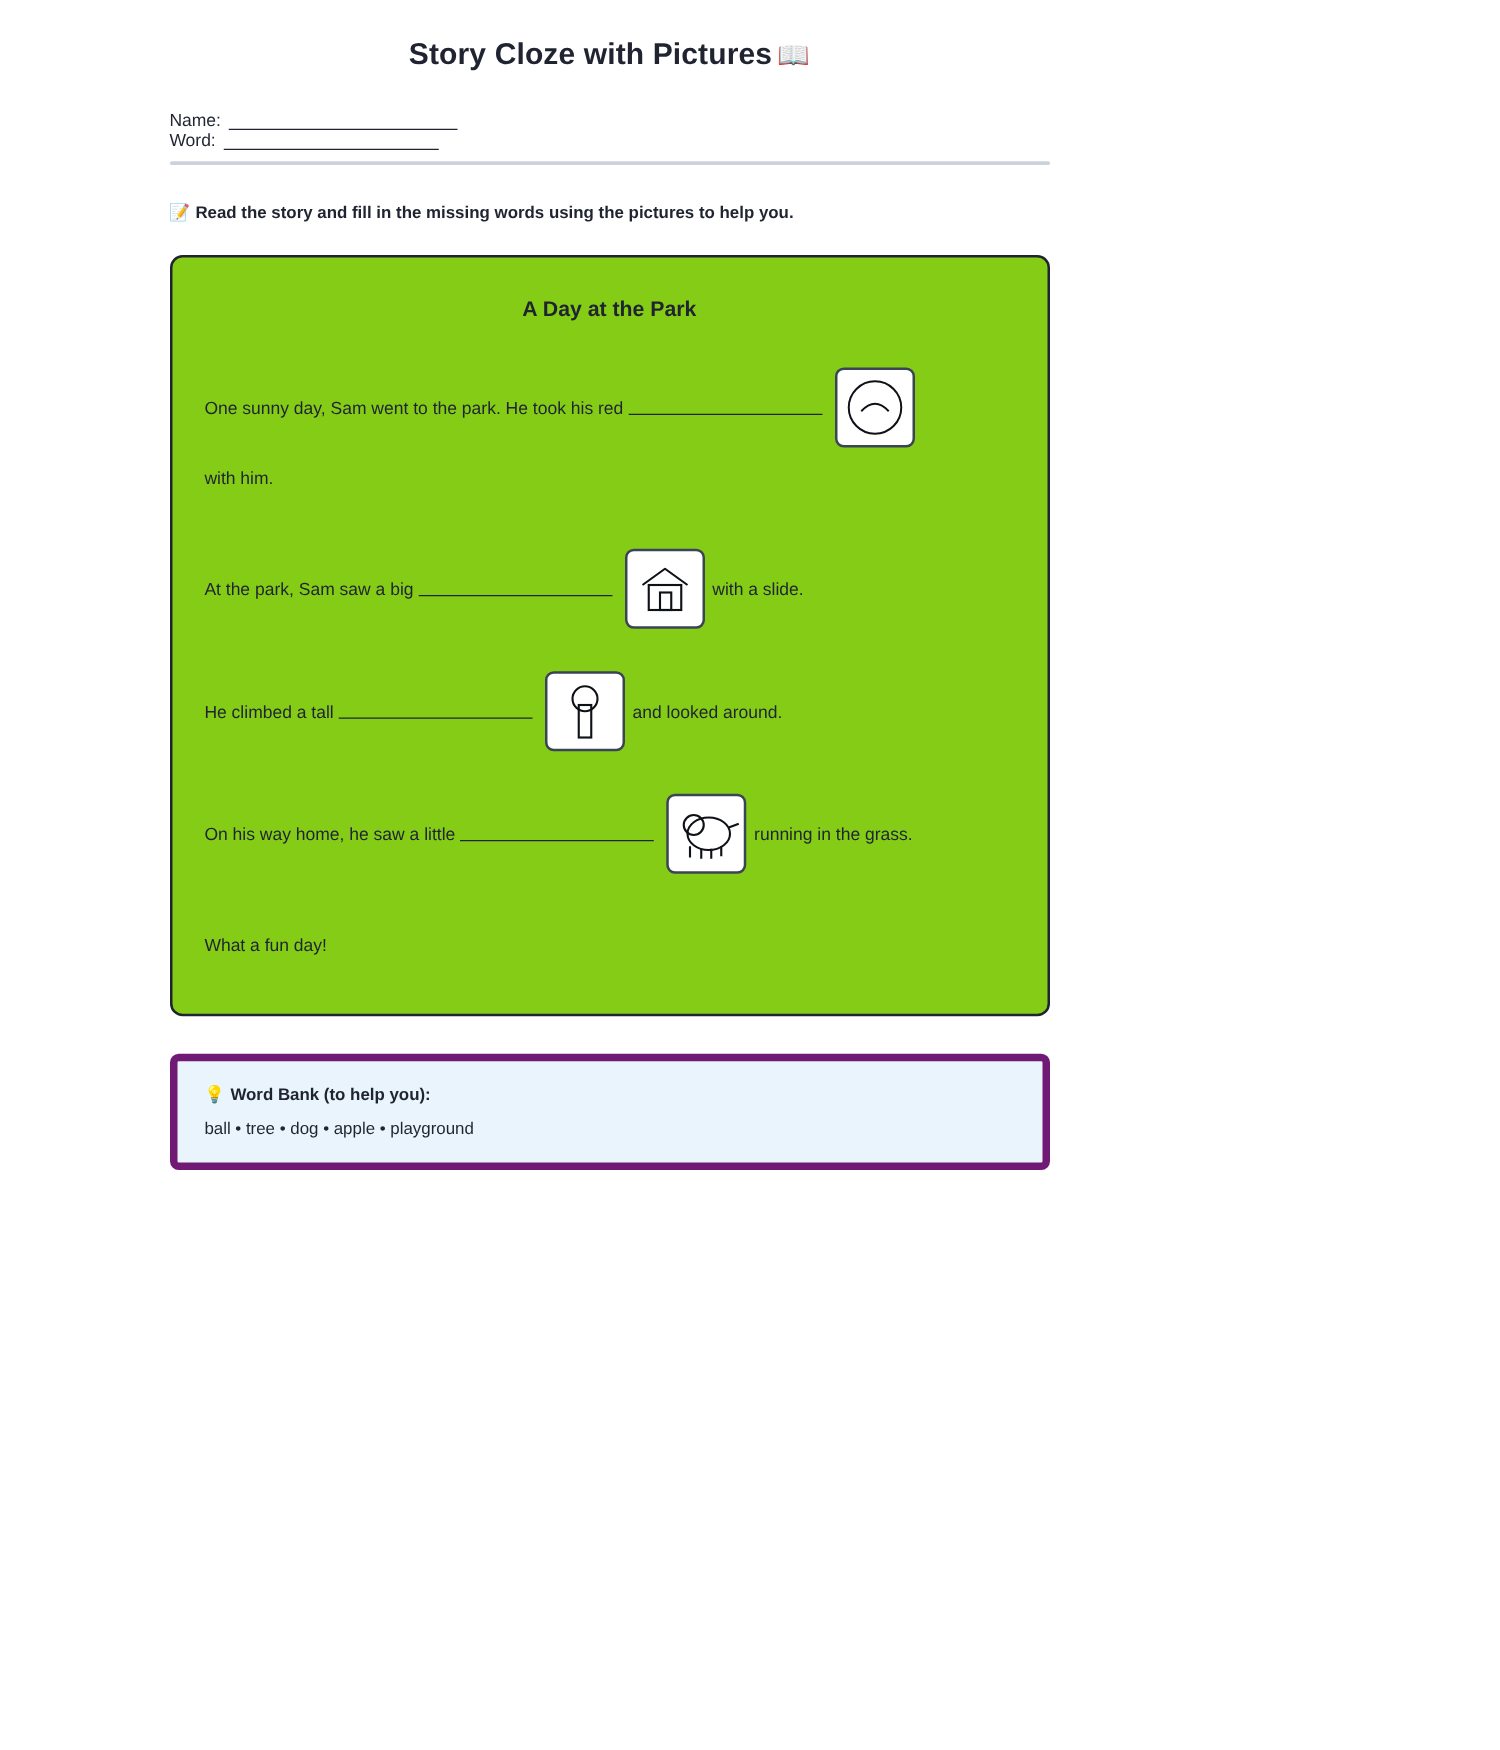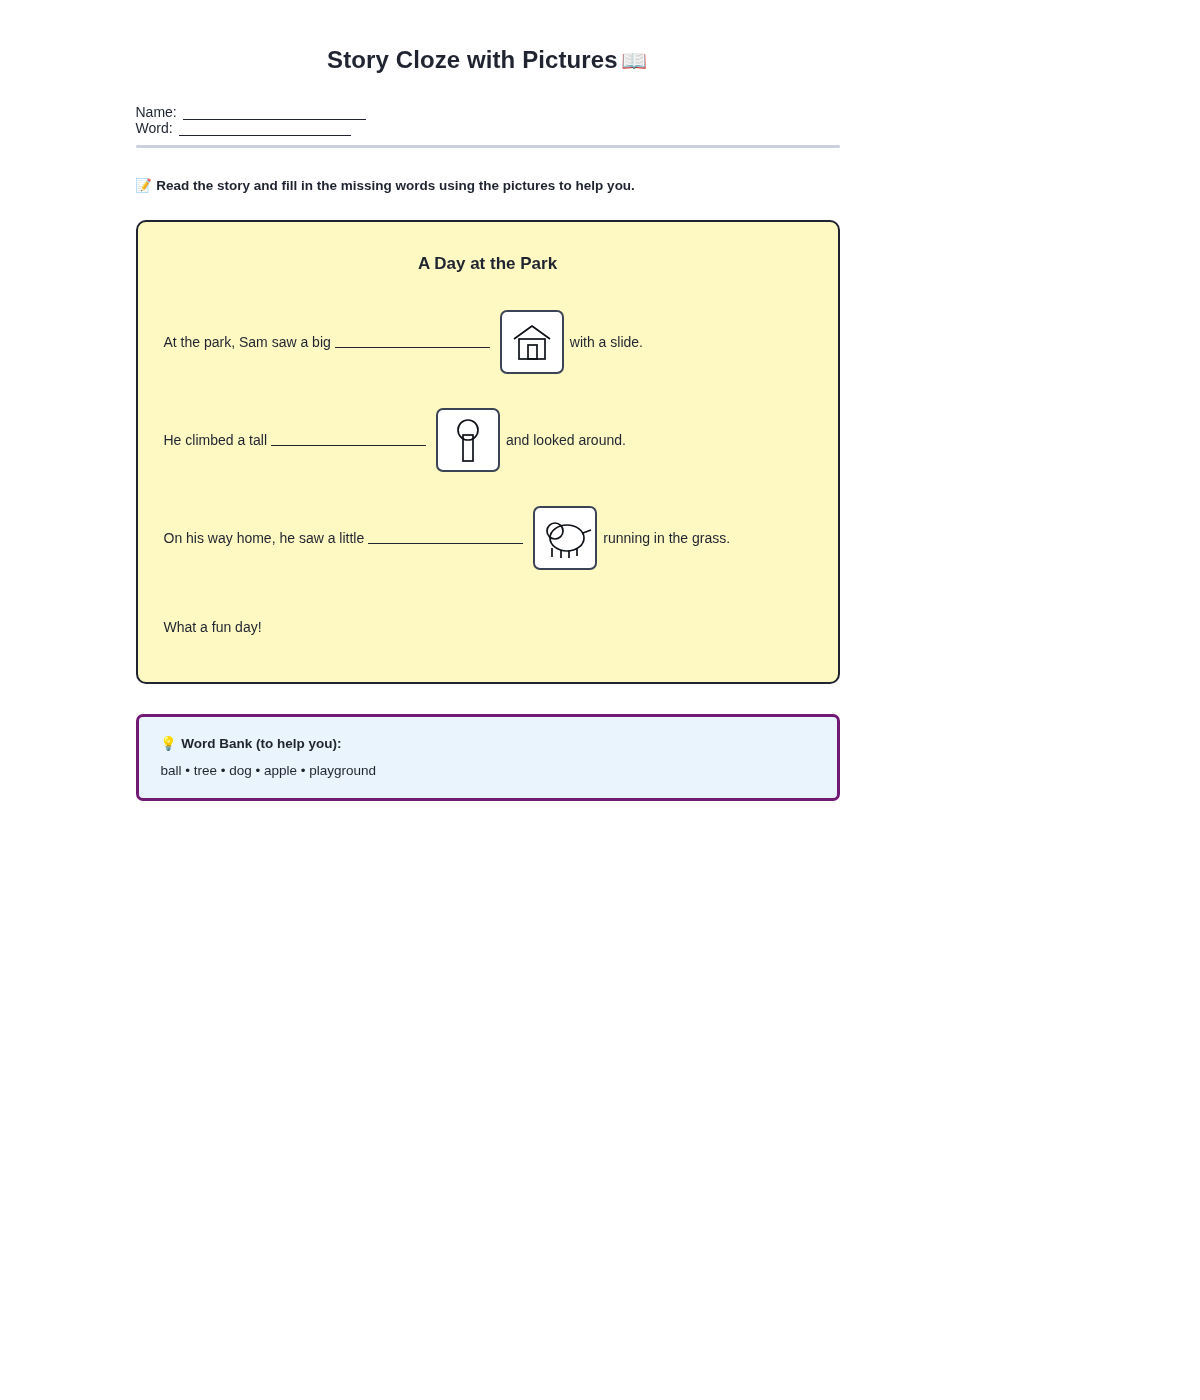--- a/index.html
+++ b/index.html
@@ -11,21 +11,21 @@
     background: #ffffff;
   }
   body {
     font-family: "Liberation Sans", sans-serif;
     color: #1f2430;
   }
   .page {
     width: 975px;
     height: 1400px;
     position: relative;
-    padding: 16px;
+    padding: 0;
   }
   .sheet {
     width: 704px;
     margin: 0 auto;
     padding-top: 30px;
   }
 
   
   .worksheet-title {
     font-size: 24px;
@@ -69,21 +69,21 @@
     font-weight: bold;
     color: #1f2430;
     margin: 0 0 27px 0;
   }
   .instructions .emoji { margin-right: 4px; font-weight: normal; }
 
   
   .story-card {
     border: 2px solid #1f2430;
     border-radius: 10px;
-    background: #fef9c3;
+    background: #84cc16;
     padding: 26px 26px 32px 26px;
   }
   .story-title {
     font-size: 17px;
     font-weight: bold;
     text-align: center;
     color: #1f2430;
     margin: 6px 0 36px 0;
   }
   .story-line {
@@ -114,21 +114,21 @@
     background: #ffffff;
     margin: 0 6px;
     position: relative;
     overflow: hidden;
   }
   .pic-box svg { display: block; width: 60px; height: 60px; }
 
   
   .word-bank {
     margin-top: 30px;
-    border: 3px solid #701a75;
+    border: 6px solid #701a75;
     border-radius: 7px;
     background: #eaf4fd;
     padding: 18px 22px 20px 22px;
   }
   .wb-title {
     font-size: 13.5px;
     font-weight: bold;
     color: #1f2430;
     margin: 0 0 12px 0;
   }
@@ -162,20 +162,29 @@
 
     <div class="divider"></div>
 
     <p class="instructions">
       <span class="emoji">📝</span><span>Read the story and fill in the missing words using the pictures to help you.</span>
     </p>
 
     <div class="story-card">
       <h2 class="story-title">A Day at the Park</h2>
 
+      <p class="story-line">
+        <span class="txt">One sunny day, Sam went to the park. He took his red</span><span class="blank"></span><span class="pic-box">
+          <svg viewBox="0 0 60 60">
+            <circle cx="30" cy="30" r="21" fill="none" stroke="#0e1116" stroke-width="1.6"></circle>
+            <path d="M19 33 Q30 21 41 33" fill="none" stroke="#0e1116" stroke-width="1.6"></path>
+          </svg>
+        </span><br>
+        <span class="txt">with him.</span>
+      </p>
 
       <p class="story-line">
         <span class="txt">At the park, Sam saw a big</span><span class="blank"></span><span class="pic-box">
           <svg viewBox="0 0 60 60">
             <polyline points="12,27 30,14 48,27" fill="none" stroke="#0e1116" stroke-width="1.7" stroke-linejoin="round"></polyline>
             <rect x="17" y="27" width="26" height="20" fill="none" stroke="#0e1116" stroke-width="1.7"></rect>
             <rect x="26" y="33" width="9" height="14" fill="none" stroke="#0e1116" stroke-width="1.7"></rect>
           </svg>
         </span><span class="txt">with a slide.</span>
       </p>

